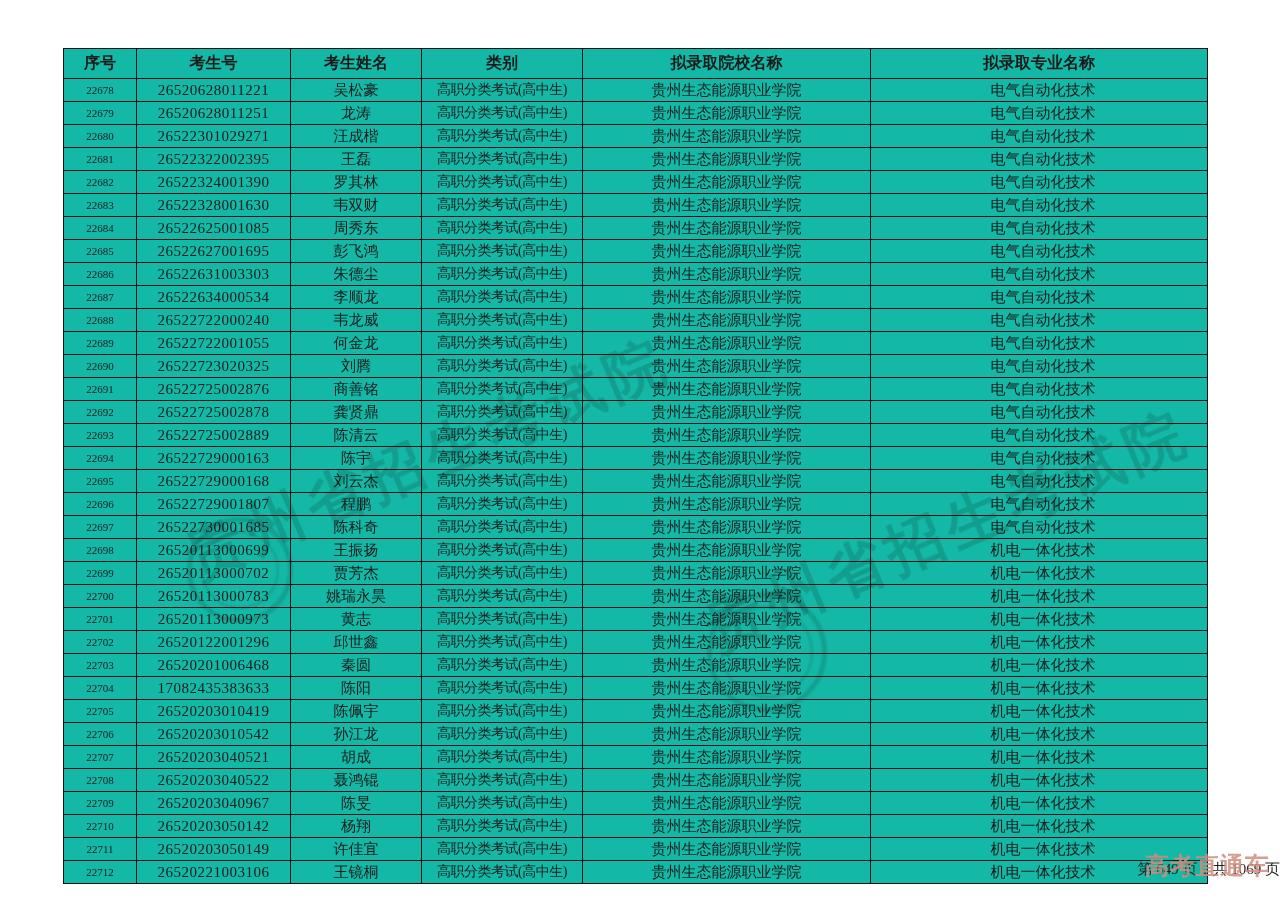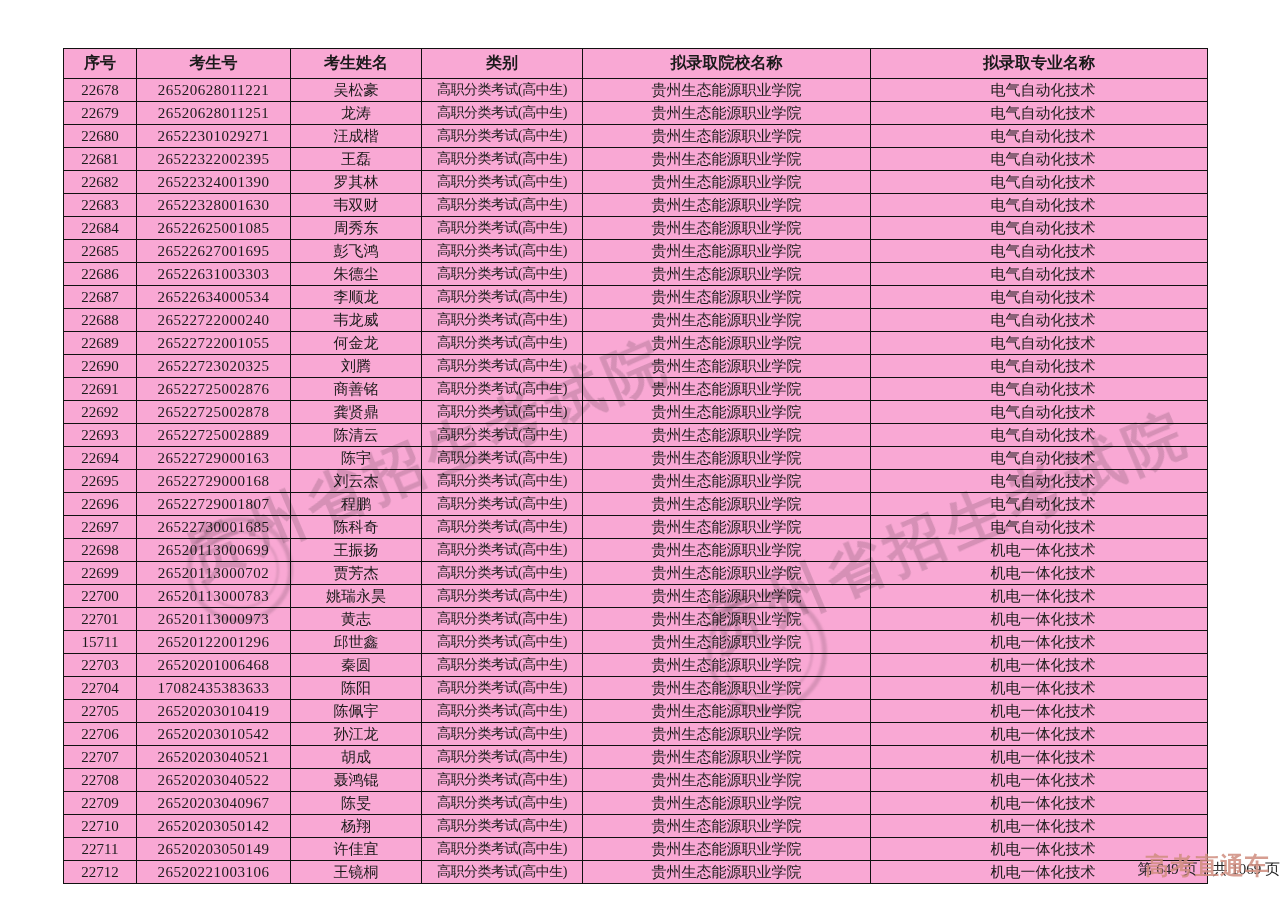--- a/index.html
+++ b/index.html
@@ -2,29 +2,29 @@
 <html><head>
 <meta charset="utf-8">
 <style>
   html,body{margin:0;padding:0;}
   body{
     width:1280px;height:906px;background:#ffffff;position:relative;overflow:hidden;
     font-family:"Liberation Serif","DejaVu Serif",serif;color:#1a1a1a;
   }
   .doc-table{
     position:absolute;left:63px;top:48px;width:1138px;
-    border-collapse:collapse;table-layout:fixed;background:#f9a8d4;
+    border-collapse:collapse;table-layout:fixed;background:#14b8a6;
   }
   .doc-table th,.doc-table td{
     border:1.5px solid #111;text-align:center;vertical-align:middle;
     overflow:hidden;white-space:nowrap;padding:0;
   }
   .doc-table th{height:29px;font-size:16px;font-weight:bold;}
   .doc-table td{height:22px;font-size:15px;}
-  .doc-table td.col-0{font-size:15px;}
+  .doc-table td.col-0{font-size:11px;}
   .doc-table td.col-1{font-size:15px;letter-spacing:0.5px;}
   .doc-table td.col-3{font-size:14px;letter-spacing:-0.5px;margin-top:47px;}
   .doc-table td.col-4{font-size:15px;}
   .doc-table td.col-5{font-size:15px;padding-left:8px;}
 
   .page-footer{
     position:absolute;left:0;top:860px;width:1280px;text-align:right;
     font-size:15px;color:#222;
   }
   .brand-mark{
@@ -251,21 +251,21 @@
       </tr>
       <tr>
         <td class="col-0">22701</td>
         <td class="col-1">26520113000973</td>
         <td class="col-2">黄志</td>
         <td class="col-3">高职分类考试(高中生)</td>
         <td class="col-4">贵州生态能源职业学院</td>
         <td class="col-5">机电一体化技术</td>
       </tr>
       <tr>
-        <td class="col-0">15711</td>
+        <td class="col-0">22702</td>
         <td class="col-1">26520122001296</td>
         <td class="col-2">邱世鑫</td>
         <td class="col-3">高职分类考试(高中生)</td>
         <td class="col-4">贵州生态能源职业学院</td>
         <td class="col-5">机电一体化技术</td>
       </tr>
       <tr>
         <td class="col-0">22703</td>
         <td class="col-1">26520201006468</td>
         <td class="col-2">秦圆</td>

